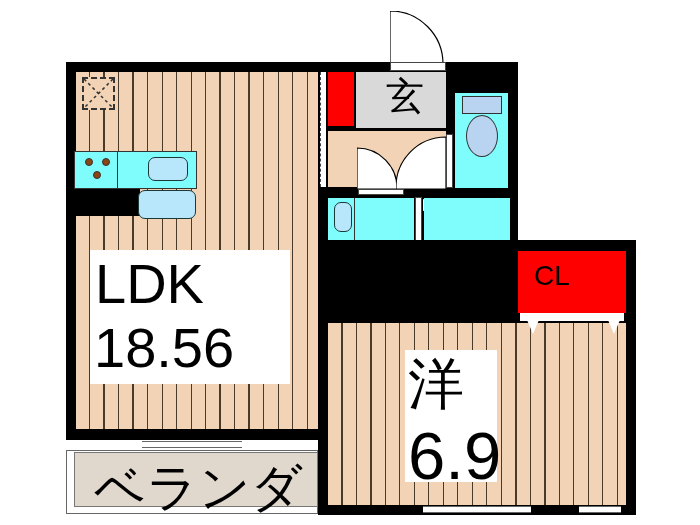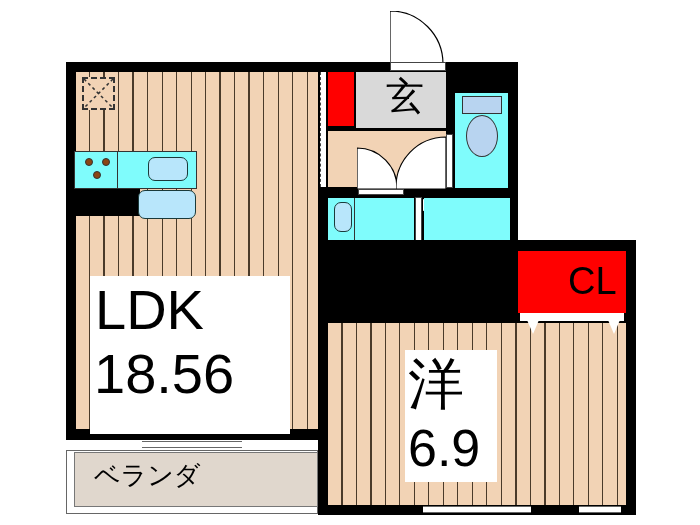--- a/index.html
+++ b/index.html
@@ -37,30 +37,30 @@
 
   <div class="abs tile-cyan" style="left:74px;top:151px;width:123px;height:38px;border:1px solid #333;"></div>
   <div class="abs" style="left:117px;top:151px;width:1px;height:38px;background:#333;"></div>
   <div class="abs" style="left:85px;top:158px;width:8px;height:8px;border-radius:50%;background:#8b4513;border:1px solid #333;"></div>
   <div class="abs" style="left:102px;top:158px;width:8px;height:8px;border-radius:50%;background:#8b4513;border:1px solid #333;"></div>
   <div class="abs" style="left:93px;top:171px;width:8px;height:8px;border-radius:50%;background:#8b4513;border:1px solid #333;"></div>
   <div class="abs tile-light rounded" style="left:148px;top:157px;width:40px;height:24px;"></div>
   <div class="abs wall" style="left:74px;top:189px;width:66px;height:27px;"></div>
   <div class="abs tile-light rounded" style="left:138px;top:190px;width:58px;height:29px;"></div>
 
-  <div class="abs label-box" style="left:90px;top:276px;width:200px;height:158px;text-align:right;">
+  <div class="abs label-box" style="left:90px;top:250px;width:200px;height:134px;text-align:right;">
     <div class="abs label-text" style="left:5px;top:6px;font-size:56px;">LDK</div>
     <div class="abs label-text" style="left:4px;top:70px;font-size:56px;">18.56</div>
   </div>
 
   <div class="abs window" style="left:142px;top:441px;width:100px;height:7px;"></div>
 
   <div class="abs" style="left:66px;top:450px;width:252px;height:64px;border:1px solid #666;background:#fff;"></div>
   <div class="abs veranda" style="left:74px;top:452px;width:244px;height:55px;"></div>
-  <div class="abs label-text" style="left:94px;top:462px;font-size:26px;">ベランダ</div>
+  <div class="abs label-text" style="left:94px;top:462px;font-size:51px;">ベランダ</div>
 
   <div class="abs wall" style="left:318px;top:62px;width:200px;height:260px;"></div>
 
   <div class="abs" style="left:390px;top:11px;width:55px;height:55px;">
     <svg width="55" height="55" style="position:absolute;left:0;top:0">
         <path d="M0 0 L0 53 L53 53 A53 53 0 0 0 0 0 Z" fill="#fff" stroke="#000" stroke-width="1.2"></path>
       </svg>
   </div>
   <div class="abs" style="left:390px;top:62px;width:56px;height:9px;background:#fff;border:1px solid #444;"></div>
 
@@ -111,27 +111,27 @@
   <div class="abs" style="left:423px;top:199px;width:0;height:0;border-top:6px solid transparent;border-bottom:6px solid transparent;border-left:20px solid #fff;"></div>
 
   <div class="abs tile-cyan" style="left:424px;top:198px;width:86px;height:58px;"></div>
   <div class="abs tile-light" style="left:424px;top:256px;width:86px;height:58px;border-top:1px solid #333;"></div>
   <div class="abs rounded" style="left:429px;top:267px;width:77px;height:40px;background:#b0f0fa;"></div>
 
   <div class="abs wall" style="left:318px;top:240px;width:318px;height:275px;"></div>
   <div class="abs floor-wood" style="left:328px;top:323px;width:298px;height:182px;"></div>
 
   <div class="abs red" style="left:518px;top:251px;width:108px;height:62px;"></div>
-  <div class="abs label-text" style="left:534px;top:262px;font-size:38px;margin-left:34px;">CL</div>
+  <div class="abs label-text" style="left:534px;top:262px;font-size:28px;">CL</div>
   <div class="abs" style="left:520px;top:313px;width:104px;height:8px;background:#fff;"></div>
   <div class="abs" style="left:527px;top:320px;width:0;height:0;border-left:6px solid transparent;border-right:6px solid transparent;border-top:14px solid #fff;"></div>
   <div class="abs" style="left:608px;top:320px;width:0;height:0;border-left:6px solid transparent;border-right:6px solid transparent;border-top:14px solid #fff;"></div>
 
   <div class="abs wall" style="left:318px;top:314px;width:200px;height:9px;"></div>
 
   <div class="abs label-box" style="left:405px;top:350px;width:92px;height:132px;">
     <div class="abs label-text" style="left:3px;top:6px;font-size:56px;">洋</div>
-    <div class="abs label-text" style="left:3px;top:72px;font-size:52px;">6.9</div>
+    <div class="abs label-text" style="left:3px;top:72px;font-size:67px;">6.9</div>
   </div>
 
   <div class="abs window" style="left:423px;top:506px;width:108px;height:7px;"></div>
   <div class="abs window" style="left:579px;top:506px;width:42px;height:7px;"></div>
 </div>
 
 </body></html>

